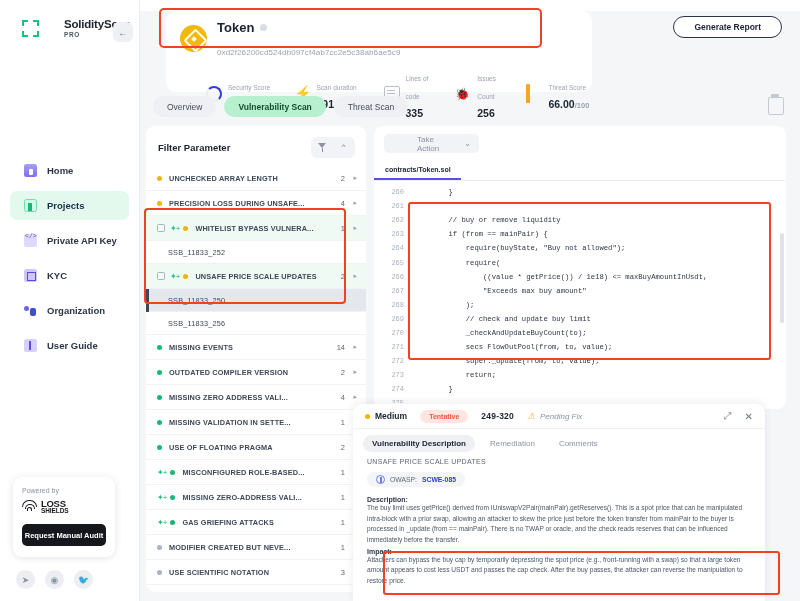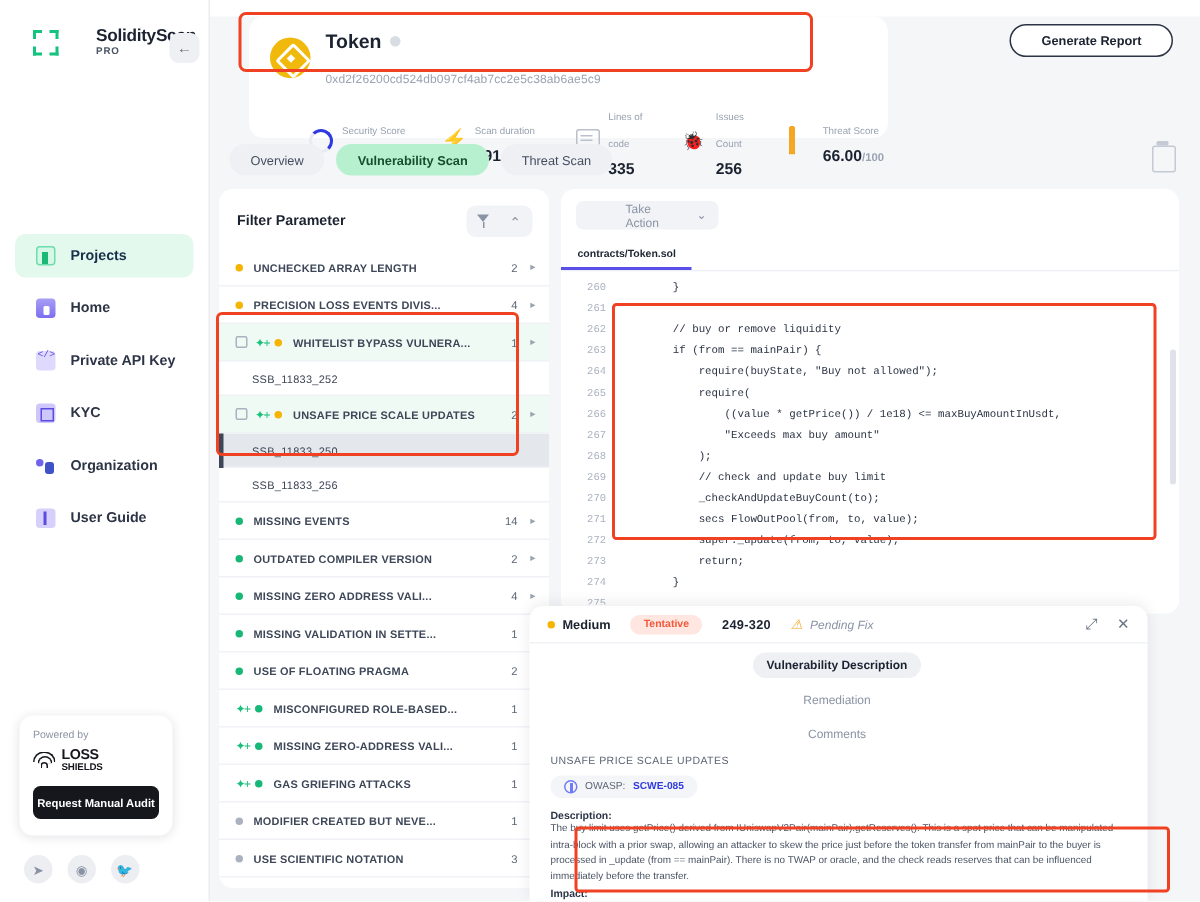--- a/index.html
+++ b/index.html
@@ -223,21 +223,21 @@
   .d-sev { display:flex; align-items:center; gap:5px; font-size:8.5px; font-weight:bold; color:#1b2230;}
   .d-sev .sev { margin-right:0; }
   .badge { background:#ffe6e0; color:#f0593c; font-size:7px; font-weight:600;
            border-radius:9px; padding: 3px 9px; }
   .d-range { font-size: 8.5px; font-weight:bold; color:#1b2230; letter-spacing:0.2px;}
   .d-status { display:flex; align-items:center; gap:5px; font-size:8px; font-style:italic; color:#8a93a4; }
   .warn { color:#f5a623; font-size: 9px; }
   .d-spacer { flex:1; }
   .d-ico { color:#6b7485; font-size:10px; cursor:pointer; }
 
-  .d-tabs { display:flex; gap: 6px; padding: 6px 12px 6px 10px; align-items:center;flex-direction:column; }
+  .d-tabs { display:flex; gap: 6px; padding: 6px 12px 6px 10px; align-items:center; }
   .d-tab { font-size: 8px; color:#8a93a4; padding: 4px 9px; border-radius:9px; cursor:pointer; }
   .d-tab.active { background:#eef0f4; color:#1b2230; font-weight:bold; }
 
   .d-body { padding: 0 14px; height: 130px; overflow:hidden; position:relative; }
   .d-subtitle { font-size: 7px; color:#5d6675; letter-spacing:0.3px; margin-bottom: 5px; }
   .owasp {
     display:inline-flex; align-items:center; gap:5px; background:#f4f5f8;
     border-radius: 9px; padding: 3px 9px; margin-bottom: 7px;
   }
   .ow-ic { width:9px;height:9px;border-radius:50%;border:1.3px solid #6f7bf5;position:relative;}
@@ -264,27 +264,27 @@
           <i></i>
           <i></i>
         </div>
       <div class="brand-text">
         <div class="bt-main">SolidityScan</div>
         <div class="bt-sub">PRO</div>
       </div>
     </div>
 
     <div class="nav">
+      <div class="nav-item">
+        <span class="nico home"></span>
+        <span class="nav-label">Home</span>
+      </div>
       <div class="nav-item active">
         <span class="nico proj"></span>
         <span class="nav-label">Projects</span>
-      </div>
-      <div class="nav-item">
-        <span class="nico home"></span>
-        <span class="nav-label">Home</span>
       </div>
       <div class="nav-item">
         <span class="nico api"></span>
         <span class="nav-label">Private API Key</span>
       </div>
       <div class="nav-item">
         <span class="nico kyc"></span>
         <span class="nav-label">KYC</span>
       </div>
       <div class="nav-item">
@@ -394,21 +394,21 @@
     </div>
     <div id="vuln-rows">
         <div class="vrow">
           <span class="sev med"></span>
           <span class="vname">UNCHECKED ARRAY LENGTH</span>
           <span class="vcount">2</span>
           <span class="vcaret">▸</span>
         </div>
         <div class="vrow">
           <span class="sev med"></span>
-          <span class="vname">PRECISION LOSS EVENTS DIVIS...</span>
+          <span class="vname">PRECISION LOSS DURING UNSAFE...</span>
           <span class="vcount">4</span>
           <span class="vcaret">▸</span>
         </div>
         <div class="vrow sel">
           <span class="cbx"></span>
           <span class="sparkle">✦+</span>
           <span class="sev med"></span>
           <span class="vname">WHITELIST BYPASS VULNERA...</span>
           <span class="vcount">1</span>
           <span class="vcaret">▸</span>

